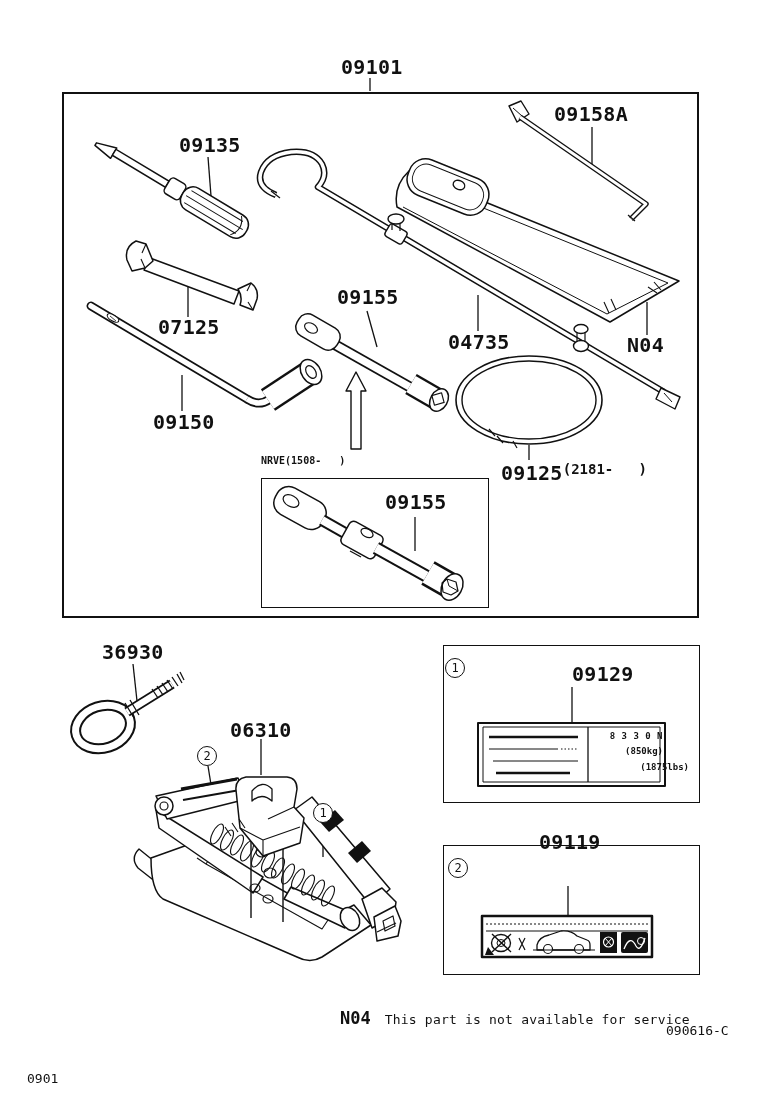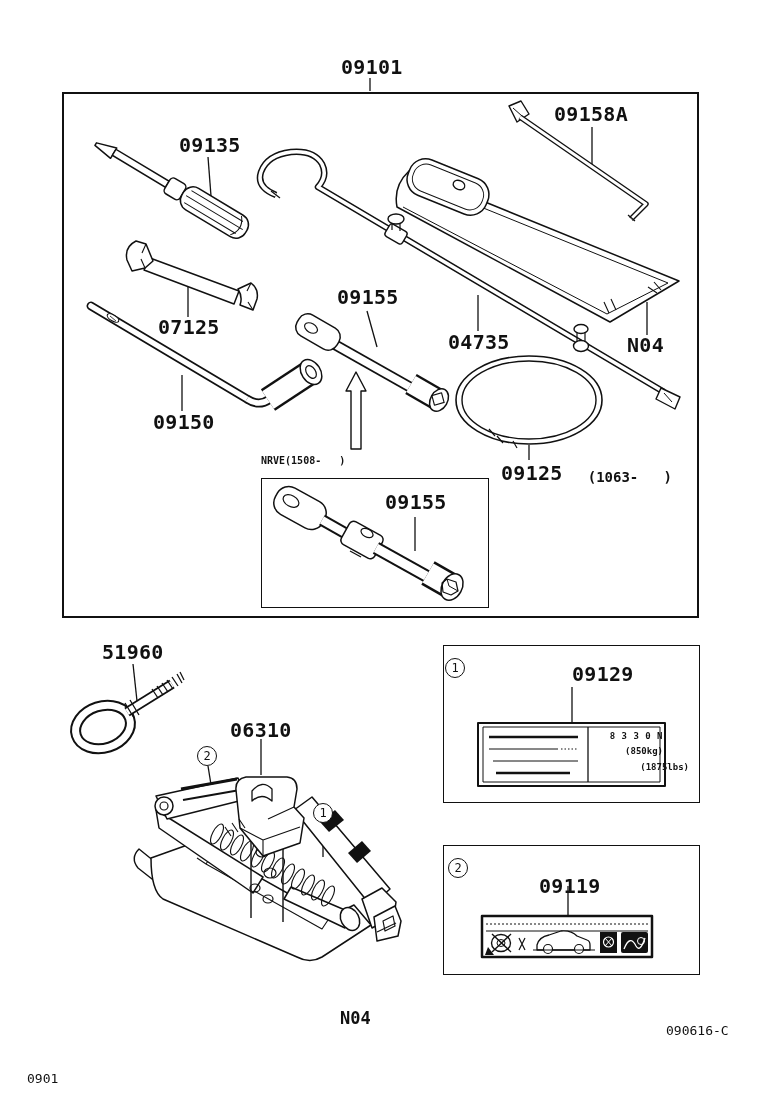--- a/index.html
+++ b/index.html
@@ -2,21 +2,21 @@
 <html><head>
 <meta charset="utf-8">
 <style>
   html,body{margin:0;padding:0;background:#fff;}
   .page{position:relative;width:760px;height:1112px;background:#fff;overflow:hidden;
         font-family:"DejaVu Sans Mono",monospace;color:#111;}
   .art{position:absolute;left:0;top:0;pointer-events:none;}
   .plabel{position:absolute;font:bold 20px "DejaVu Sans Mono",monospace;color:#111;
           white-space:pre;letter-spacing:.3px;line-height:1;}
   .plabel.sm{font-size:10px;letter-spacing:0;}
-  .lblrow{position:absolute;display:flex;align-items:flex-end;white-space:pre;line-height:1;gap:25px;}
+  .lblrow{position:absolute;display:flex;align-items:flex-start;white-space:pre;line-height:1;}
   .lblrow .big{font:bold 20px "DejaVu Sans Mono",monospace;letter-spacing:.3px;}
   .lblrow .app{font:bold 14px "DejaVu Sans Mono",monospace;}
   .marker{position:absolute;width:18px;height:18px;border:1.4px solid #111;border-radius:50%;
           background:#fff;display:flex;align-items:center;justify-content:center;
           font:400 12px "DejaVu Sans Mono",monospace;line-height:1;}
   .frame{position:absolute;border:1.6px solid #111;box-sizing:border-box;}
   .frame.main{border-width:2px;}
   .stick{position:absolute;width:74px;text-align:right;
          font:bold 9px "DejaVu Sans Mono",monospace;white-space:pre;line-height:1;}
   .footnote{position:absolute;display:flex;align-items:baseline;gap:14px;}
@@ -247,37 +247,38 @@
   <div class="plabel" style="left:554px;top:104px">09158A</div>
   <div class="plabel" style="left:158px;top:317px">07125</div>
   <div class="plabel" style="left:337px;top:287px">09155</div>
   <div class="plabel" style="left:448px;top:332px">04735</div>
   <div class="plabel" style="left:627px;top:335px">N04</div>
   <div class="plabel" style="left:153px;top:412px">09150</div>
   <div class="plabel sm" style="left:261px;top:456px">NRVE(1508-   )</div>
 
   <div class="lblrow" style="left:501px;top:461px">
     <span class="big">09125</span>
-    <span class="app">(1063-   )</span>
+    <span class="app">(2181-   )</span>
   </div>
 
   <div class="plabel" style="left:385px;top:492px">09155</div>
-  <div class="plabel" style="left:102px;top:642px">51960</div>
+  <div class="plabel" style="left:102px;top:642px">36930</div>
   <div class="plabel" style="left:230px;top:720px">06310</div>
   <div class="plabel" style="left:572px;top:664px">09129</div>
-  <div class="plabel" style="left:539px;top:876px">09119</div>
+  <div class="plabel" style="left:539px;top:832px">09119</div>
 
   <div class="marker" style="left:197px;top:746px">2</div>
   <div class="marker" style="left:313px;top:803px">1</div>
   <div class="marker" style="left:445px;top:658px">1</div>
   <div class="marker" style="left:448px;top:858px">2</div>
 
   <div class="stick" style="left:589px;top:732px;letter-spacing:.5px">8 3 3 0 N</div>
   <div class="stick" style="left:589px;top:747px">(850kg)</div>
   <div class="stick" style="left:615px;top:763px">(1875lbs)</div>
 
   <div class="footnote" style="left:340px;top:1008px">
     <span class="fn-code">N04</span>
+    <span class="fn-text">This part is not available for service</span>
   </div>
   <div class="pagecode" style="left:27px;top:1071px">0901</div>
   <div class="pagecode" style="left:666px;top:1023px">090616-C</div>
 
 </div>
 
 </body></html>

